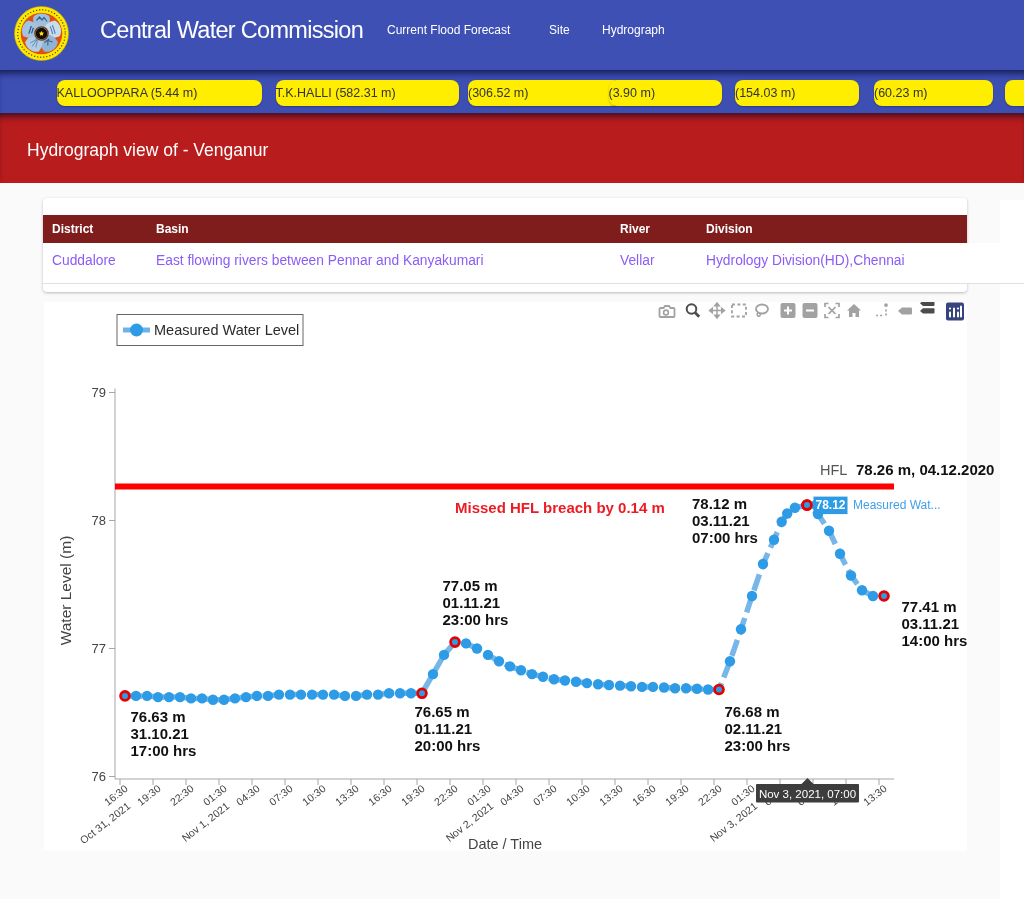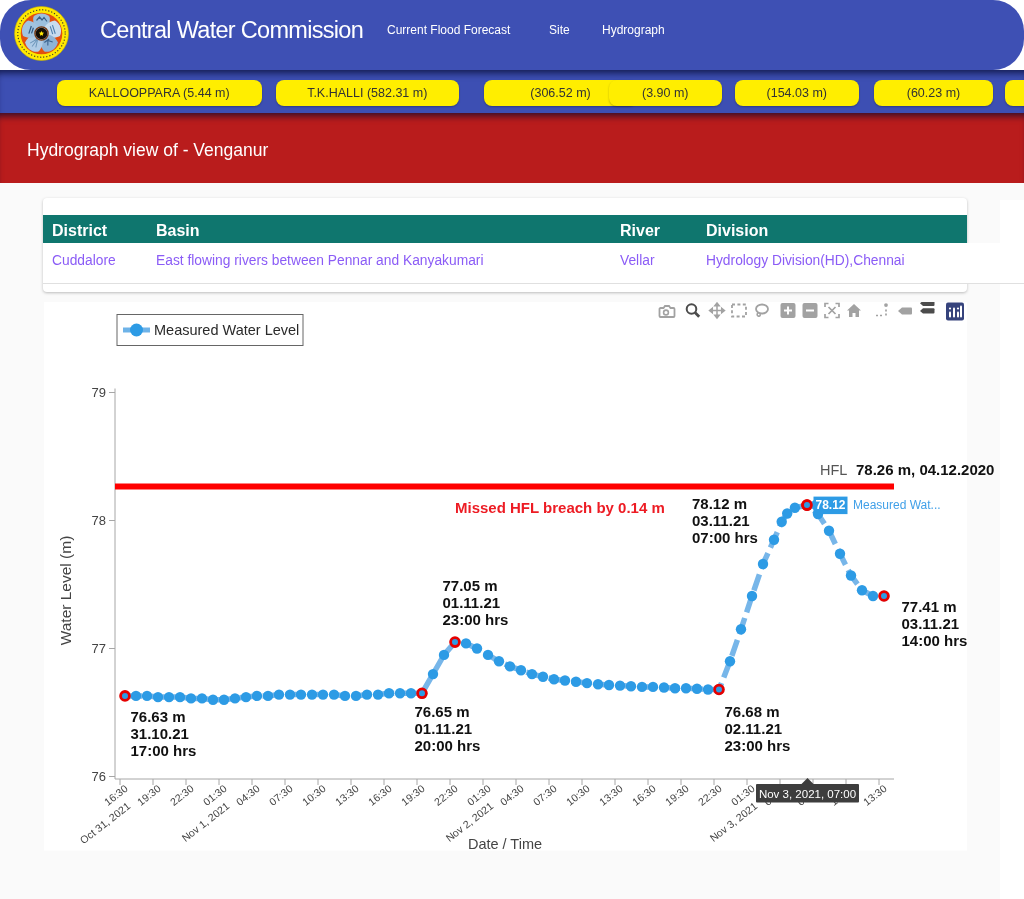--- a/index.html
+++ b/index.html
@@ -1,34 +1,34 @@
 <!DOCTYPE html>
 <html><head><meta charset="utf-8">
 <style>
 * { margin:0; padding:0; box-sizing:border-box; }
 html,body { width:1024px; height:899px; overflow:hidden;
   font-family:"Liberation Sans",sans-serif; background:#fff; }
 #page { position:relative; width:1024px; height:899px; }
-#hdr { position:absolute; left:0; top:0; width:1024px; height:70px; background:#3e50b4;border-radius:31px; }
+#hdr { position:absolute; left:0; top:0; width:1024px; height:70px; background:#3e50b4; }
 #hdr .logo { position:absolute; left:14px; top:6px; }
 #hdr .title { position:absolute; left:100px; top:17px; color:#fff; font-size:23.5px; letter-spacing:-0.7px; }
 #hdr .nav { position:absolute; top:23px; color:#fff; font-size:12px; font-weight:normal; }
 #ticker { position:absolute; left:0; top:70px; width:1024px; height:42.5px; background:#3d4fb3;
   box-shadow:inset 0 7px 7px -4px rgba(5,10,45,0.75); }
 .pill { position:absolute; top:9.5px; height:26px; background:#ffee00; border-radius:8px;
-  color:#333; font-size:12.5px; line-height:26px; text-align:center; box-shadow:0 1px 2px rgba(0,0,0,0.25); }
+  color:#333; font-size:12.5px; line-height:26px; text-align:left; box-shadow:0 1px 2px rgba(0,0,0,0.25); }
 #titlebar { position:absolute; left:0; top:112.5px; width:1024px; height:70.5px; background:#b91c1c;
   box-shadow:inset 0 7px 7px -4px rgba(5,10,45,0.75); }
 #titlebar span { position:absolute; left:27px; top:27px; color:#fff; font-size:17.5px; }
 #main { position:absolute; left:0; top:183px; width:1024px; height:716px; background:#fafafa; }
 #rightstrip { position:absolute; left:1000px; top:200px; width:24px; height:699px; background:#fff; }
 #tcard { position:absolute; left:43px; top:197.5px; width:924px; height:94px; background:#fff;
   border-radius:4px; box-shadow:0 1px 3px rgba(0,0,0,0.25); }
-#thead { position:absolute; left:0; top:17.5px; width:924px; height:28px; background:#0f766e;
-  color:#fff; font-size:16px; font-weight:bold; }
+#thead { position:absolute; left:0; top:17.5px; width:924px; height:28px; background:#7f1d1d;
+  color:#fff; font-size:12px; font-weight:bold; }
 #trow { position:absolute; left:0; top:45.5px; width:1020px; height:40.5px; background:#fff;
   color:#8b5cf6; font-size:13.8px; border-bottom:1px solid #e0e0e0; }
 #thead span { position:absolute; top:7.2px; white-space:nowrap; }
 #trow span { position:absolute; top:9.8px; white-space:nowrap; }
 .c1 { left:9px; } .c2 { left:113px; } .c3 { left:577px; } .c4 { left:663px; }
 #chart { position:absolute; left:44px; top:301.5px; }
 </style></head>
 <body>
 <div id="page">
   <div id="main"></div>
@@ -83,21 +83,21 @@
 <path d="M27.5 24.9 l0.8 1.6 1.8 0.25 -1.3 1.25 0.3 1.8 -1.6 -0.85 -1.6 0.85 0.3 -1.8 -1.3 -1.25 1.8 -0.25 z" fill="#ffe800"></path>
 </svg></div>
     <div class="title">Central Water Commission</div>
     <div class="nav" style="left:387px;">Current Flood Forecast</div>
     <div class="nav" style="left:549px;">Site</div>
     <div class="nav" style="left:602px;">Hydrograph</div>
   </div>
   <div id="ticker">
       <div class="pill" style="left:56.5px;width:205.5px">KALLOOPPARA (5.44 m)</div>
       <div class="pill" style="left:275.5px;width:183.5px">T.K.HALLI (582.31 m)</div>
-      <div class="pill" style="left:484px;width:153px">(306.52 m)</div>
+      <div class="pill" style="left:468px;width:153px">(306.52 m)</div>
       <div class="pill" style="left:608.5px;width:113.5px">(3.90 m)</div>
       <div class="pill" style="left:735px;width:123.5px">(154.03 m)</div>
       <div class="pill" style="left:874px;width:119px">(60.23 m)</div>
       <div class="pill" style="left:1004.5px;width:60px"></div>
     </div>
   <div id="titlebar">
       <span>Hydrograph view of - Venganur</span>
     </div>
   <div id="tcard">
     <div id="thead">

